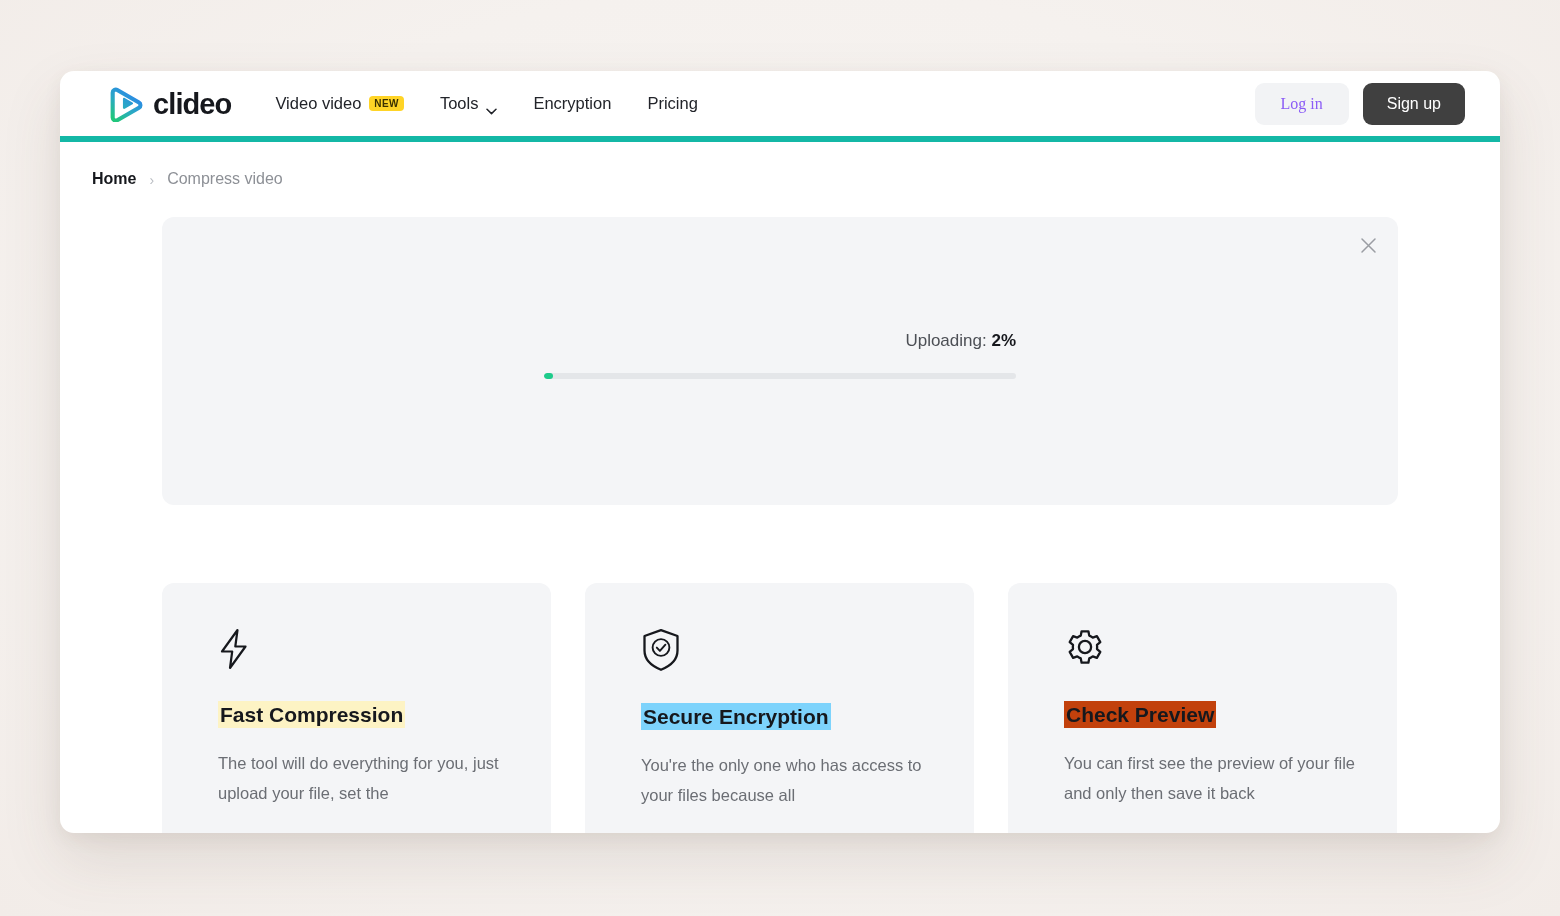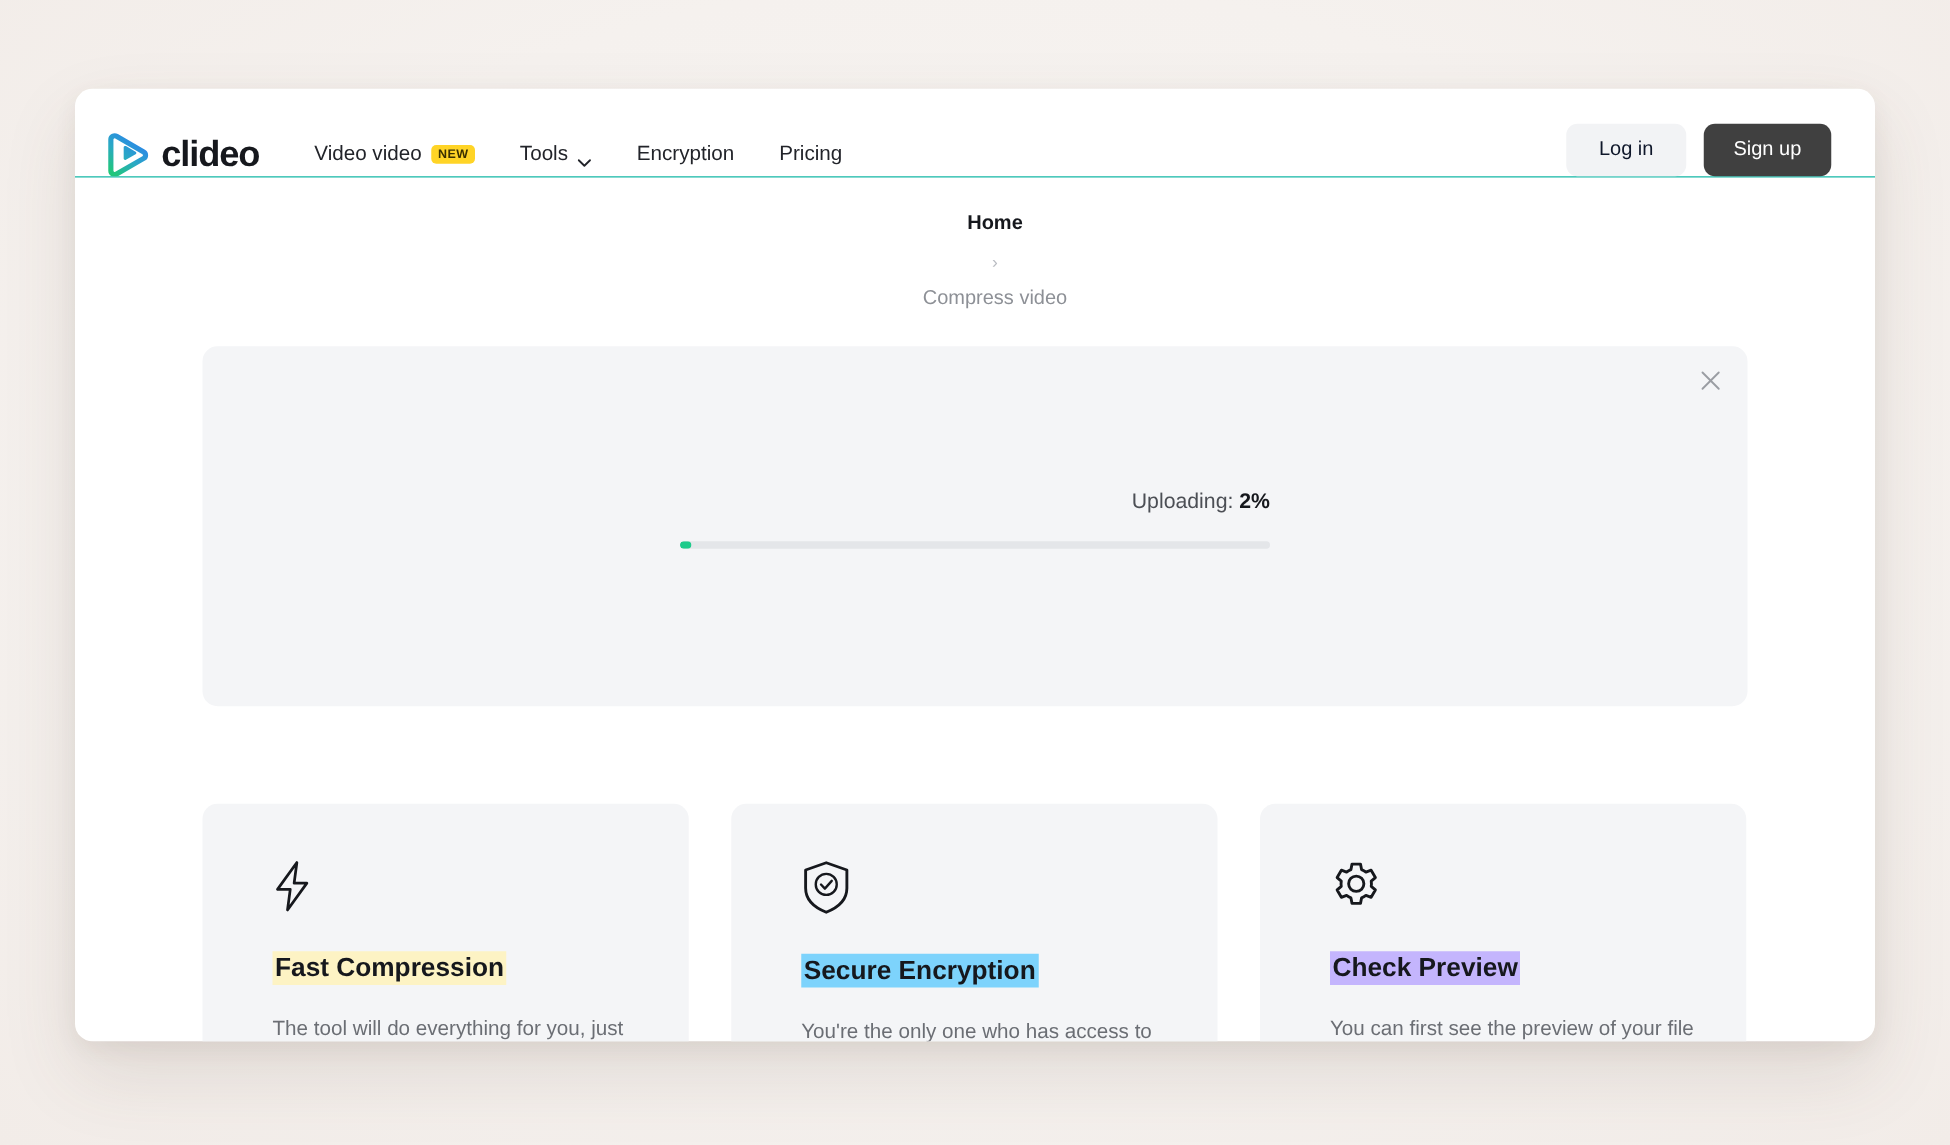--- a/index.html
+++ b/index.html
@@ -32,24 +32,24 @@
     background: #ffffff;
     border-radius: 14px;
     overflow: hidden;
     box-shadow: 0 26px 60px rgba(90, 70, 55, 0.13),
                 0 6px 18px rgba(90, 70, 55, 0.07);
   }
 
   
   .header {
     height: 71px;
-    border-bottom: 1px solid #14b8a6;
-    display: flex;
-    align-items: flex-end;
-    padding: 0 35px 0 24px;
+    border-bottom: 6px solid #14b8a6;
+    display: flex;
+    align-items: center;
+    padding: 0 35px 0 48px;
   }
 
   .logo-block {
     display: flex;
     align-items: center;
     gap: 9px;
     margin-right: 44px;
     cursor: pointer;
   }
   .logo-mark { width: 36px; height: 36px; display: block; }
@@ -96,47 +96,46 @@
     display: inline-block;
   }
 
   .header-actions {
     display: flex;
     align-items: center;
     gap: 14px;
   }
   .btn-login {
     background: #f2f3f5;
-    color: #0f172a;
+    color: #8b5cf6;
     font-size: 16px;
     border: none;
     border-radius: 9px;
     padding: 12px 26px;
     cursor: pointer;
-    font-family: Liberation Sans, sans-serif;
+    font-family: Liberation Serif, serif;
   }
   .btn-signup {
     background: #2f8cf7;
     color: #ffffff;
     font-size: 16px;
     border: none;
     border-radius: 9px;
     padding: 12px 24px;
     cursor: pointer;
     font-family: inherit;
   }
 
   
   .breadcrumb {
     display: flex;
-    align-items: center;
+    align-items: flex-end;
     gap: 13px;
     padding: 28px 0 0 32px;
     font-size: 16px;
-    flex-direction: column;
   }
   .crumb-home { color: #16181d; font-weight: 700; cursor: pointer; }
   .crumb-sep { color: #b9bcc2; font-size: 14px; }
   .crumb-current { color: #8d9096; }
 
   
   .upload-panel {
     position: relative;
     margin: 29px 32px 0 102px;
     width: 1236px;
@@ -334,20 +333,20 @@
     </div>
 
     <div class="card">
       <span>
         <svg class="card-icon" width="42" height="42" viewBox="0 0 42 42" fill="none" xmlns="http://www.w3.org/2000/svg">
           <path d="M17.6 3.3h6.8l.85 4.35a13.8 13.8 0 0 1 3.5 2.03l4.15-1.5 3.4 5.88-3.3 2.9a13.9 13.9 0 0 1 0 4.08l3.3 2.9-3.4 5.88-4.15-1.5a13.8 13.8 0 0 1-3.5 2.03L24.4 34.7h-6.8l-.85-4.35a13.8 13.8 0 0 1-3.5-2.03l-4.15 1.5-3.4-5.88 3.3-2.9a13.9 13.9 0 0 1 0-4.08l-3.3-2.9 3.4-5.88 4.15 1.5a13.8 13.8 0 0 1 3.5-2.03L17.6 3.3z" stroke="#16181d" stroke-width="2.3" stroke-linejoin="round" fill="none"></path>
           <circle cx="21" cy="19" r="6.1" stroke="#16181d" stroke-width="2.3" fill="none"></circle>
         </svg>
       </span>
       <div class="card-title-row">
-        <span class="card-title hl-blue" style="background: #c4b5fd;">Check Preview</span>
+        <span class="card-title hl-blue" style="background: #c2410c;">Check Preview</span>
       </div>
       <div class="card-text">You can first see the preview of your file and only then save it back</div>
     </div>
 
   </div>
 
 </div>
 
 </body></html>

